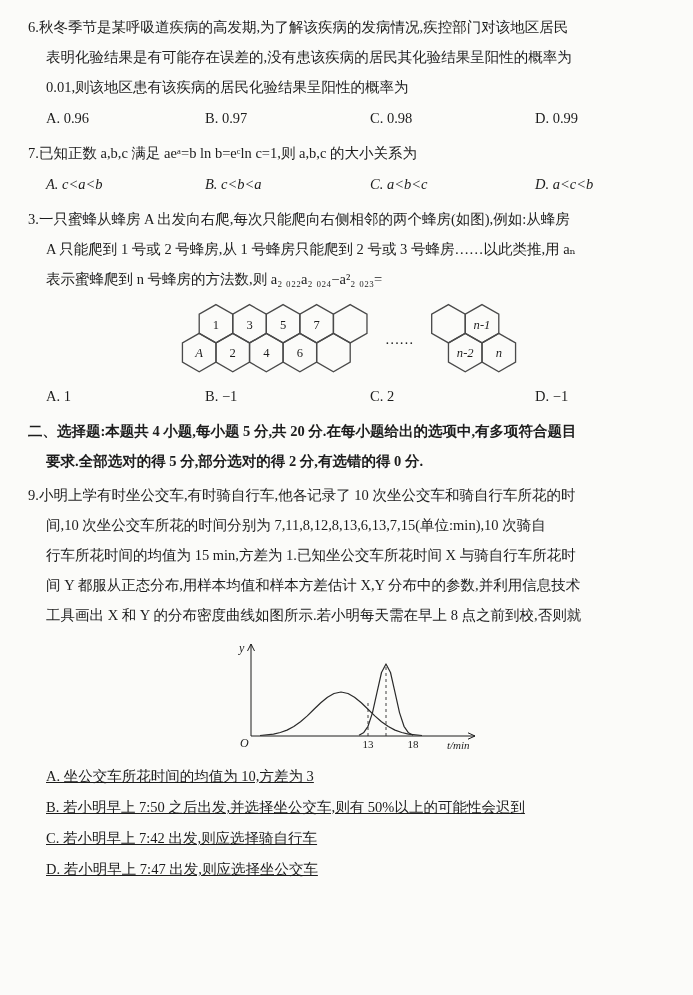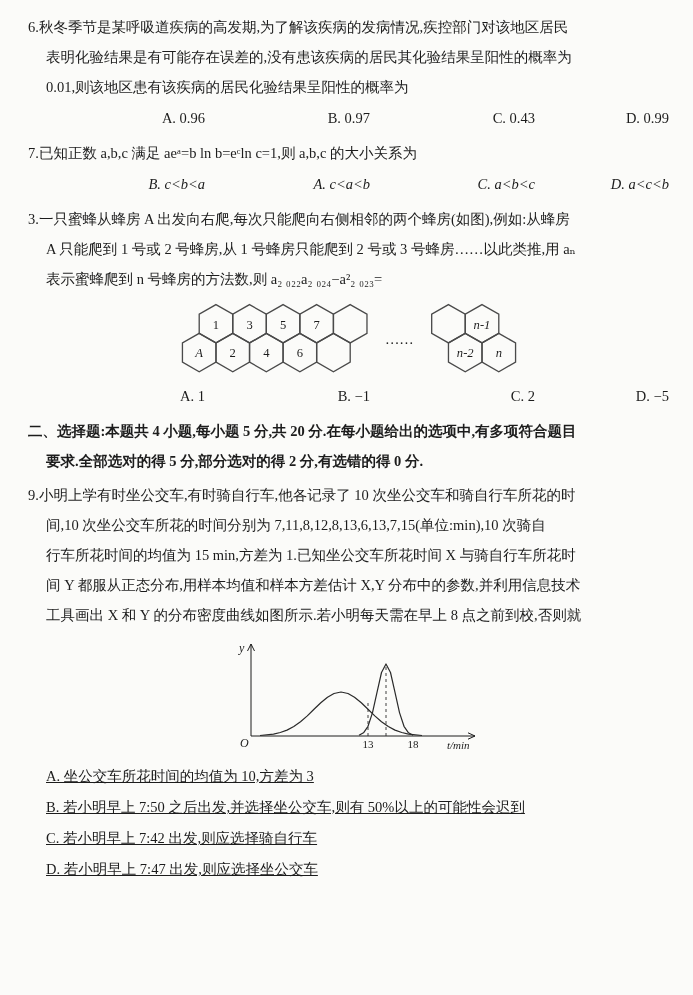--- a/index.html
+++ b/index.html
@@ -13,21 +13,20 @@
   }
   .page { width: 693px; height: 995px; padding: 12px 24px 0 28px; }
   .q { margin-bottom: 4px; }
   .line { line-height: 30px; white-space: nowrap; }
   .cont { margin-left: 18px; }
   .opts4 {
     display: grid;
     grid-template-columns: 159px 165px 165px 1fr;
     margin-left: 18px;
     line-height: 32px;
-    text-align: right;
   }
   .optline { margin-left: 18px; line-height: 31px; white-space: nowrap; text-decoration: underline; }
   .sec { font-weight: 700; margin: 4px 0 4px 0; }
   .sec .line { line-height: 30px; }
   .hex-fig { width: 338px; margin: 7px auto 5px auto; display: block; }
   .graph-fig { width: 260px; margin: 6px 0 8px 195px; display: block; }
   svg text {
     font-family: "Liberation Serif", "DejaVu Serif", serif;
     fill: #1c1c1c;
   }
@@ -38,30 +37,30 @@
 
 <div class="page">
 
   <section class="q">
     <div class="line">6.秋冬季节是某呼吸道疾病的高发期,为了解该疾病的发病情况,疾控部门对该地区居民</div>
     <div class="line cont">表明化验结果是有可能存在误差的,没有患该疾病的居民其化验结果呈阳性的概率为</div>
     <div class="line cont">0.01,则该地区患有该疾病的居民化验结果呈阳性的概率为</div>
     <div class="opts4">
       <span>A. 0.96</span>
       <span>B. 0.97</span>
-      <span>C. 0.43</span>
+      <span>C. 0.98</span>
       <span>D. 0.99</span>
     </div>
   </section>
 
   <section class="q">
     <div class="line">7.已知正数 a,b,c 满足 aeᵃ=b ln b=eᶜln c=1,则 a,b,c 的大小关系为</div>
     <div class="opts4">
+      <span class="math-it">A. c&lt;a&lt;b</span>
       <span class="math-it">B. c&lt;b&lt;a</span>
-      <span class="math-it">A. c&lt;a&lt;b</span>
       <span class="math-it">C. a&lt;b&lt;c</span>
       <span class="math-it">D. a&lt;c&lt;b</span>
     </div>
   </section>
 
   <section class="q">
     <div class="line">3.一只蜜蜂从蜂房 A 出发向右爬,每次只能爬向右侧相邻的两个蜂房(如图),例如:从蜂房</div>
     <div class="line cont">A 只能爬到 1 号或 2 号蜂房,从 1 号蜂房只能爬到 2 号或 3 号蜂房……以此类推,用 aₙ</div>
     <div class="line cont">表示蜜蜂爬到 n 号蜂房的方法数,则 a₂ ₀₂₂a₂ ₀₂₄−a²₂ ₀₂₃=</div>
 
@@ -99,21 +98,21 @@
         <text x="252" y="23" font-style="italic">n-1</text>
         <text x="238" y="47" font-style="italic">n-2</text>
         <text x="266" y="47" font-style="italic">n</text>
       </g>
     </svg>
 
     <div class="opts4">
       <span>A. 1</span>
       <span>B. −1</span>
       <span>C. 2</span>
-      <span>D. −5</span>
+      <span>D. −1</span>
     </div>
   </section>
 
   <section class="sec">
     <div class="line">二、选择题:本题共 4 小题,每小题 5 分,共 20 分.在每小题给出的选项中,有多项符合题目</div>
     <div class="line cont">要求.全部选对的得 5 分,部分选对的得 2 分,有选错的得 0 分.</div>
   </section>
 
   <section class="q">
     <div class="line">9.小明上学有时坐公交车,有时骑自行车,他各记录了 10 次坐公交车和骑自行车所花的时</div>

